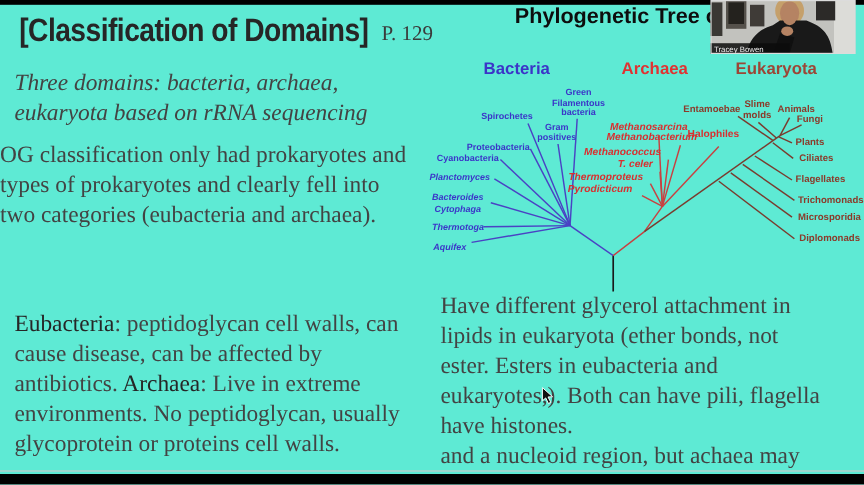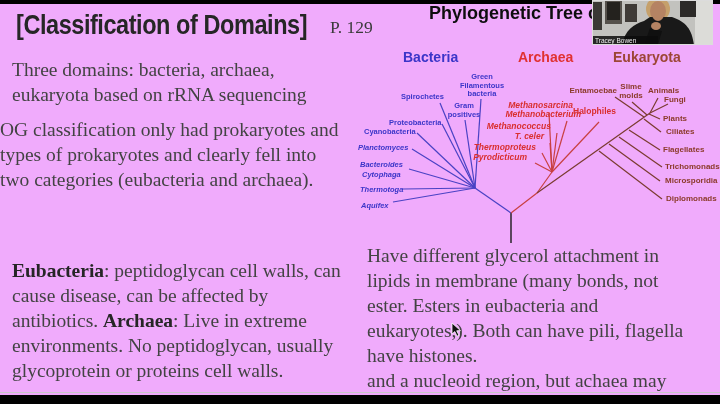--- a/index.html
+++ b/index.html
@@ -1,67 +1,67 @@
 <!DOCTYPE html>
 <html><head>
 <meta charset="utf-8">
 <style>
   html,body{margin:0;padding:0;background:#fff;}
-  .stage{position:relative;width:720px;height:404px;background:#f0abfc;overflow:hidden;
+  .stage{position:relative;width:720px;height:404px;background:#5eead4;overflow:hidden;
          font-family:"Liberation Serif", serif;}
   .bar{position:absolute;left:0;width:720px;background:#000;}
   .bar.top{top:0;height:4px;}
   .bar.bottom{top:395px;height:9px;}
   .rule{position:absolute;left:0;top:392px;width:720px;height:1px;background:#c9c9c9;}
   .title{position:absolute;left:16px;top:10px;white-space:nowrap;
          font-family:"Liberation Sans", sans-serif;font-weight:600;font-size:27px;
          color:#262626;letter-spacing:-0.5px;transform:scaleX(0.87);transform-origin:left top;}
-  .pageref{position:absolute;left:330px;top:17px;font-size:17.5px;color:#3a3a3a;}
+  .pageref{position:absolute;left:318px;top:17px;font-size:17.5px;color:#3a3a3a;}
   .para{position:absolute;font-size:19.5px;line-height:25px;color:#434343;}
   .para .ln{white-space:nowrap;height:25px;}
-  .para b{font-weight:bold;color:#262626;}
+  .para b{font-weight:normal;color:#262626;}
   .tree-heading{position:absolute;left:429px;top:3px;white-space:nowrap;
          font-family:"Liberation Sans", sans-serif;font-weight:bold;font-size:18px;color:#0d0d0d;}
   svg.treesvg{position:absolute;left:0;top:0;width:720px;height:404px;pointer-events:none;}
   svg.treesvg text{font-family:"Liberation Sans", sans-serif;font-weight:bold;}
   .webcam{position:absolute;left:592px;top:0;width:121px;height:45px;z-index:5;}
   .cursor{position:absolute;left:451px;top:322px;width:12px;height:16px;z-index:6;}
 </style>
 </head>
 <body>
 
 <div class="stage">
 
   <div class="bar top"></div>
 
   <div class="title">[Classification of Domains]</div>
   <div class="pageref">P. 129</div>
 
-  <div class="para" style="left:12px;top:57px;">
+  <div class="para" style="left:12px;top:57px;font-style:italic;">
     <div class="ln">Three domains: bacteria, archaea,</div>
     <div class="ln">eukaryota based on rRNA sequencing</div>
   </div>
 
   <div class="para" style="left:0;top:117px;">
     <div class="ln">OG classification only had prokaryotes and</div>
     <div class="ln">types of prokaryotes and clearly fell into</div>
     <div class="ln">two categories (eubacteria and archaea).</div>
   </div>
 
   <div class="para" style="left:12px;top:258px;">
     <div class="ln"><b>Eubacteria</b><span>: peptidoglycan cell walls, can</span></div>
     <div class="ln">cause disease, can be affected by</div>
     <div class="ln"><span>antibiotics. </span><b>Archaea</b><span>: Live in extreme</span></div>
     <div class="ln">environments. No peptidoglycan, usually</div>
     <div class="ln">glycoprotein or proteins cell walls.</div>
   </div>
 
   <div class="para" style="left:367px;top:243px;">
     <div class="ln">Have different glycerol attachment in</div>
-    <div class="ln">lipids in membrane (many bonds, not</div>
+    <div class="ln">lipids in eukaryota (ether bonds, not</div>
     <div class="ln">ester. Esters in eubacteria and</div>
     <div class="ln">eukaryotes,). Both can have pili, flagella</div>
     <div class="ln">have histones.</div>
     <div class="ln">and a nucleoid region, but achaea may</div>
   </div>
 
   <div class="tree-heading">Phylogenetic Tree o</div>
 
   <svg class="treesvg" viewBox="0 0 720 404">
 

